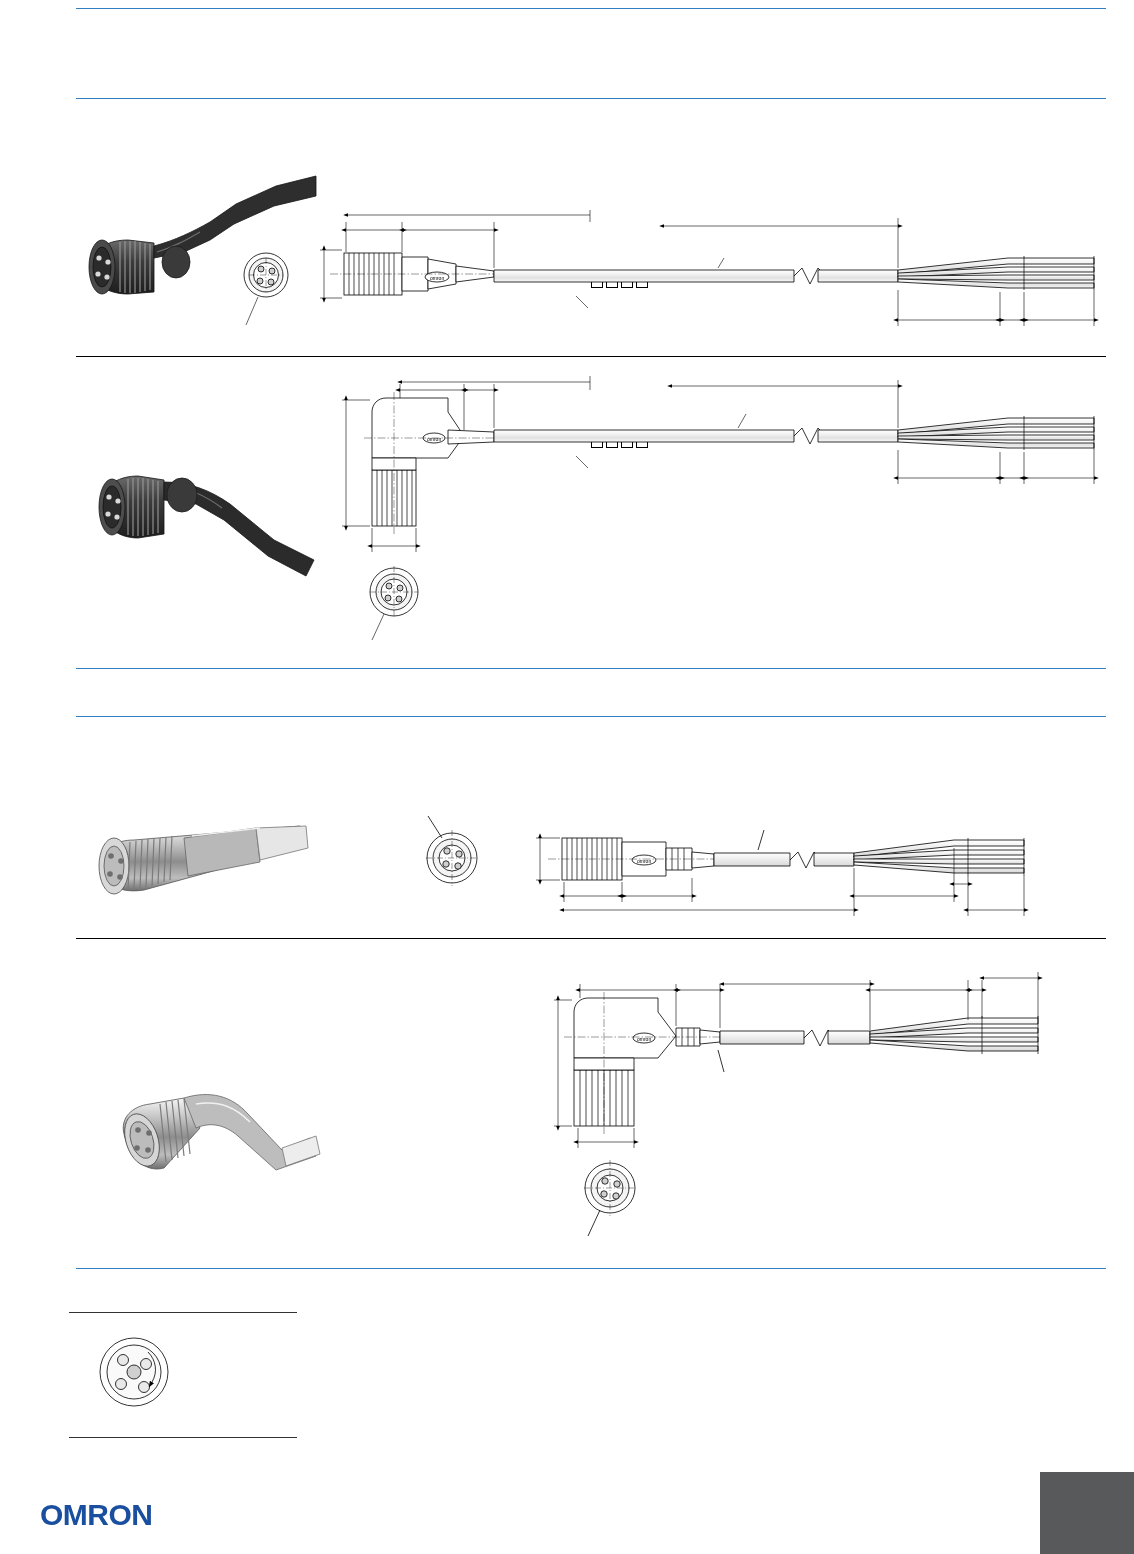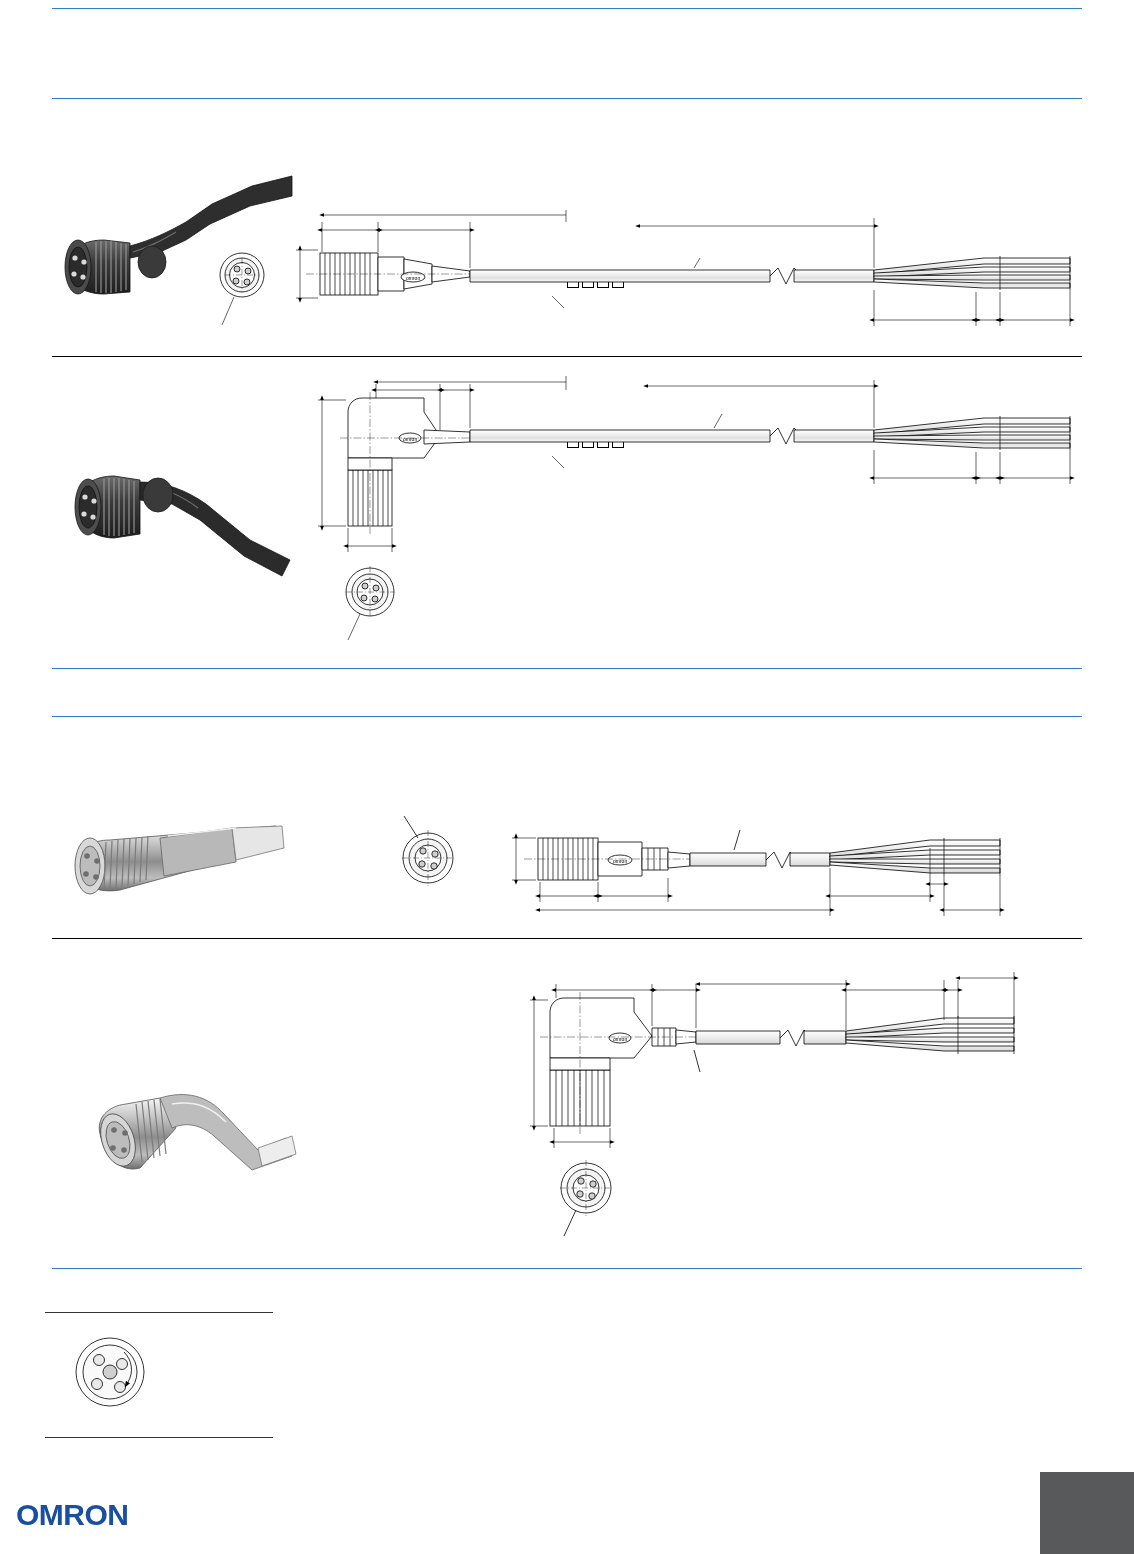--- a/index.html
+++ b/index.html
@@ -11,20 +11,21 @@
     width: 1134px;
     height: 1554px;
     position: relative;
     font-family: "Liberation Sans", sans-serif;
     color: #000000;
     overflow: hidden;
   }
   .page {
     position: absolute;
     inset: 0;
+    margin-left: 24px;
   }
   .rule-blue {
     position: absolute;
     height: 0;
     border-top: 1.5px solid #2f7fc1;
   }
   .rule-black {
     position: absolute;
     height: 0;
     border-top: 1px solid #000000;

